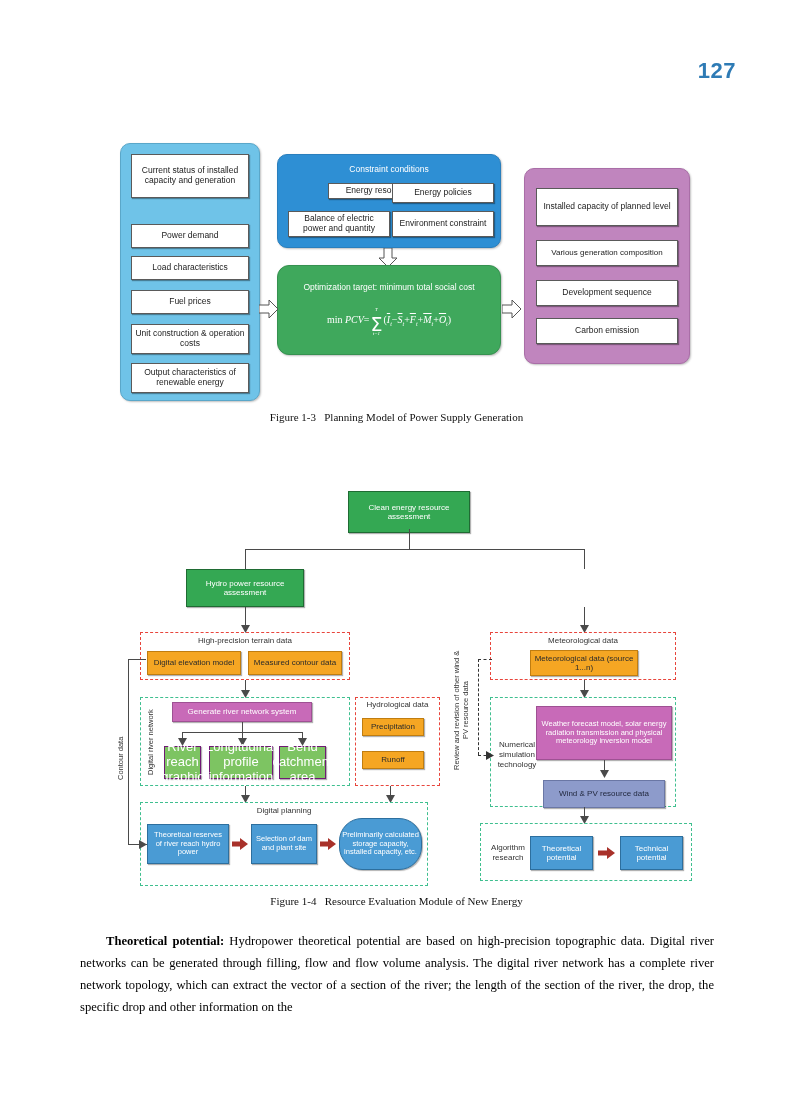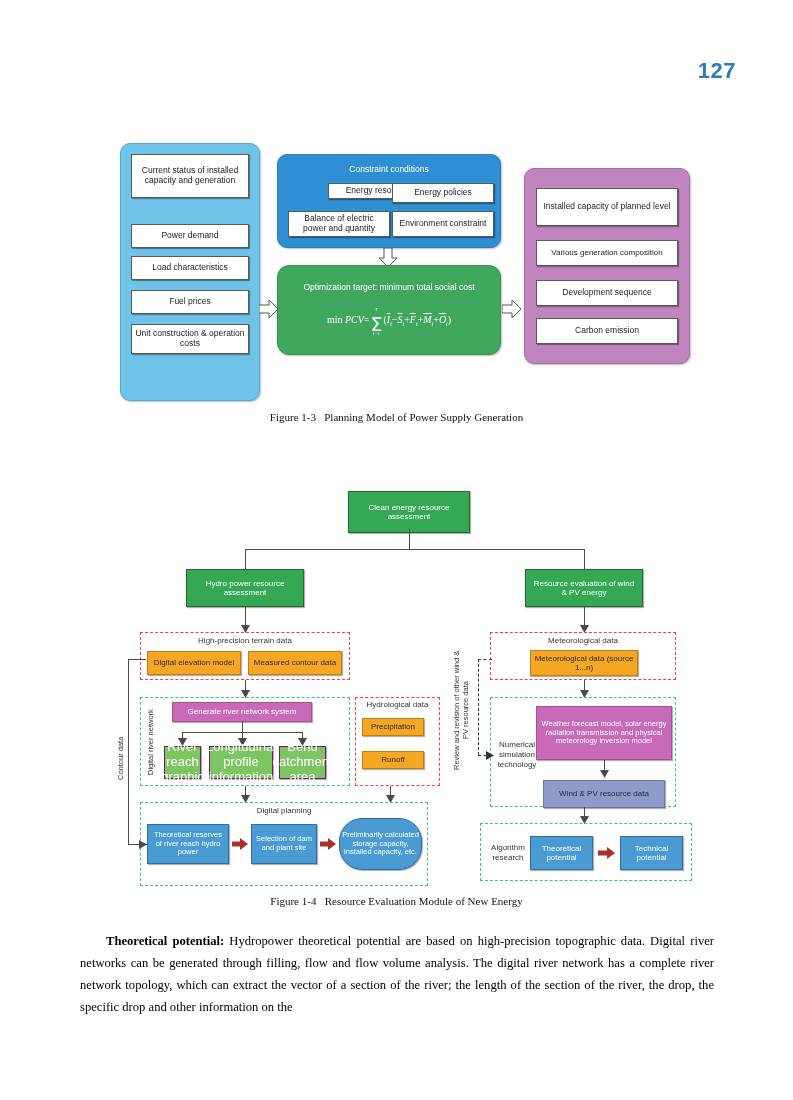--- a/index.html
+++ b/index.html
@@ -139,20 +139,21 @@
   <div class="page-number">127</div>
 
   <div class="fig13">
 
     <div class="node panel-blue-left" style="left:120px;top:143px;width:140px;height:258px;"></div>
     <div class="node wbox" style="left:131px;top:154px;width:118px;height:44px;padding:2px 4px;">Current status of installed capacity and generation</div>
     <div class="node wbox" style="left:131px;top:224px;width:118px;height:24px;">Power demand</div>
     <div class="node wbox" style="left:131px;top:256px;width:118px;height:24px;">Load characteristics</div>
     <div class="node wbox" style="left:131px;top:290px;width:118px;height:24px;">Fuel prices</div>
     <div class="node wbox" style="left:131px;top:324px;width:118px;height:30px;padding:2px 0;">Unit construction &amp; operation costs</div>
+    <div class="node wbox" style="left:131px;top:363px;width:118px;height:30px;padding:2px 4px;">Output characteristics of renewable energy</div>
 
     <div class="node panel-blue-top" style="left:277px;top:154px;width:224px;height:94px;"></div>
     <div class="panel-title" style="left:277px;top:164px;width:224px;">Constraint conditions</div>
     <div class="node wbox" style="left:288px;top:183px;width:102px;height:16px;margin-left:40px;">Energy resources</div>
     <div class="node wbox" style="left:392px;top:183px;width:102px;height:20px;">Energy policies</div>
     <div class="node wbox" style="left:288px;top:211px;width:102px;height:26px;padding:1px 3px;">Balance of electric power and quantity</div>
     <div class="node wbox" style="left:392px;top:211px;width:102px;height:26px;">Environment constraint</div>
 
     <svg class="blockarrow" style="left:379px;top:248px;" width="20" height="20">
       <polygon points="5,0 13,0 13,10 18,10 9,19 0,10 5,10" fill="#ffffff" stroke="#555" stroke-width="1"></polygon>
@@ -186,21 +187,20 @@
   <div class="fig14">
 
     <div class="node gbox" style="left:348px;top:491px;width:122px;height:38px;padding:20px 4px;">Clean energy resource assessment</div>
 
     <div class="line line-v" style="left:409px;top:529px;height:20px;"></div>
     <div class="line line-h" style="left:245px;top:549px;width:339px;"></div>
     <div class="line line-v" style="left:245px;top:549px;height:20px;"></div>
     <div class="line line-v" style="left:584px;top:549px;height:20px;"></div>
 
     <div class="node gbox" style="left:186px;top:569px;width:118px;height:38px;padding:2px 4px;">Hydro power resource assessment</div>
-    <div class="node gbox" style="left:525px;top:569px;width:118px;height:38px;padding:2px 4px;">Resource evaluation of wind &amp; PV energy</div>
 
     <div class="line line-v" style="left:245px;top:607px;height:22px;"></div>
     <svg style="position:absolute;left:241px;top:625px;" width="9" height="8">
         <polygon points="4.5,8 0,0 9,0" fill="#4a4a4a"></polygon>
       </svg>
 
     <div class="line line-v" style="left:584px;top:607px;height:22px;"></div>
     <svg style="position:absolute;left:580px;top:625px;" width="9" height="8">
         <polygon points="4.5,8 0,0 9,0" fill="#4a4a4a"></polygon>
       </svg>

